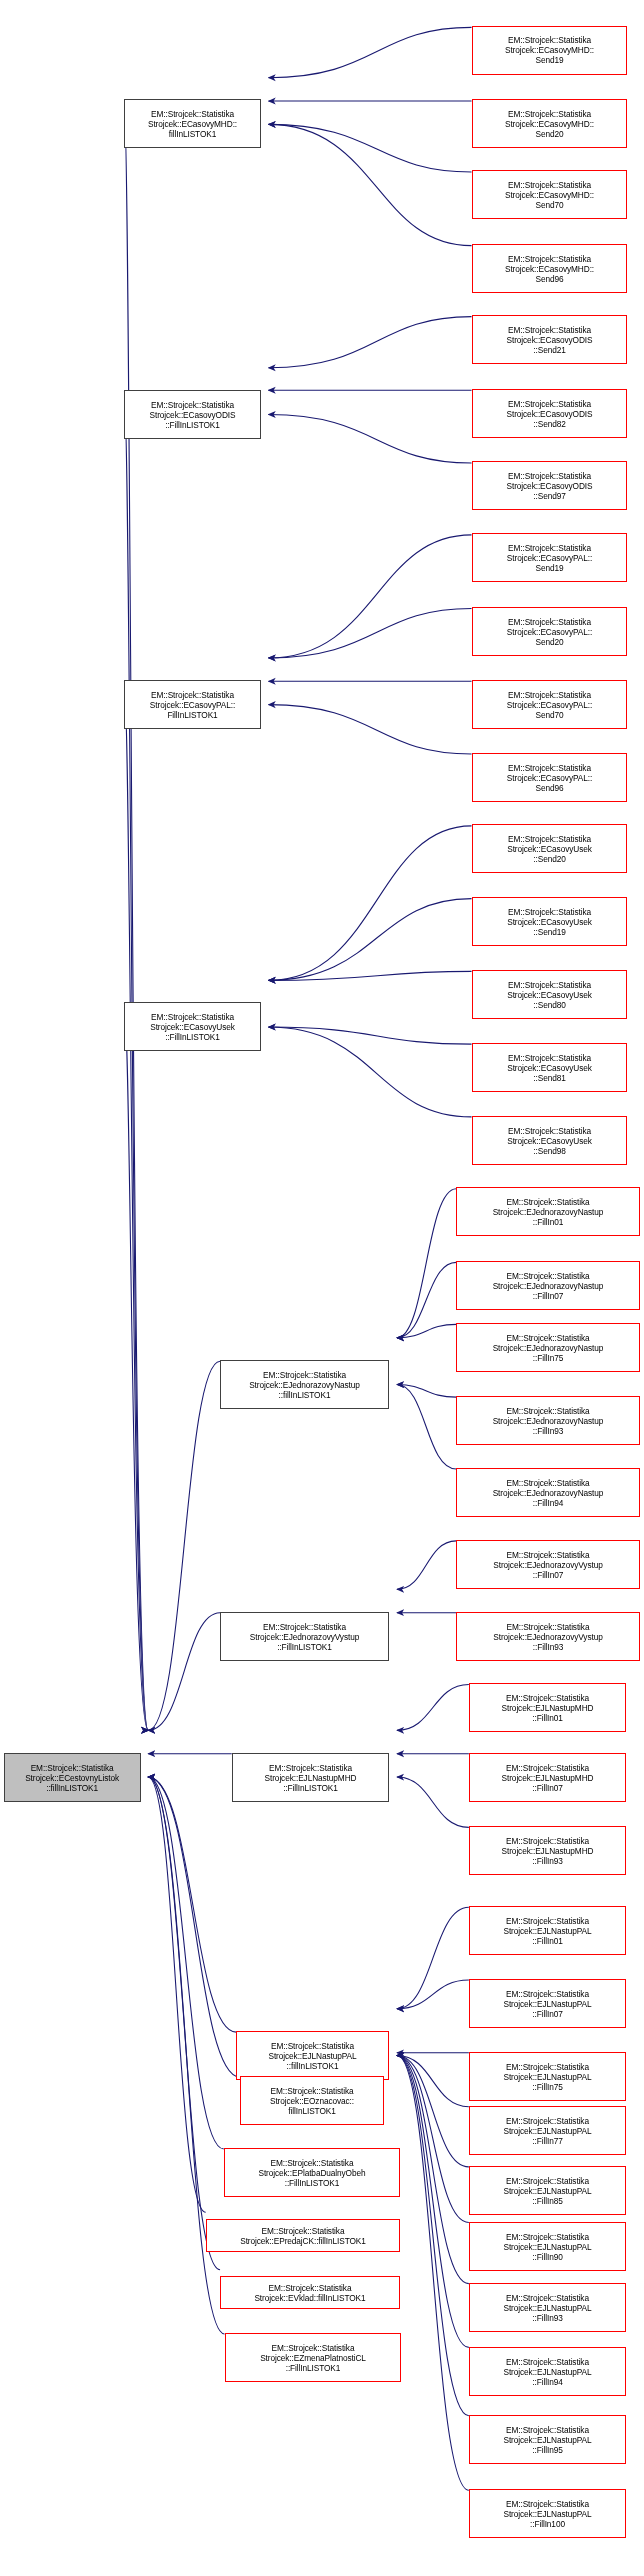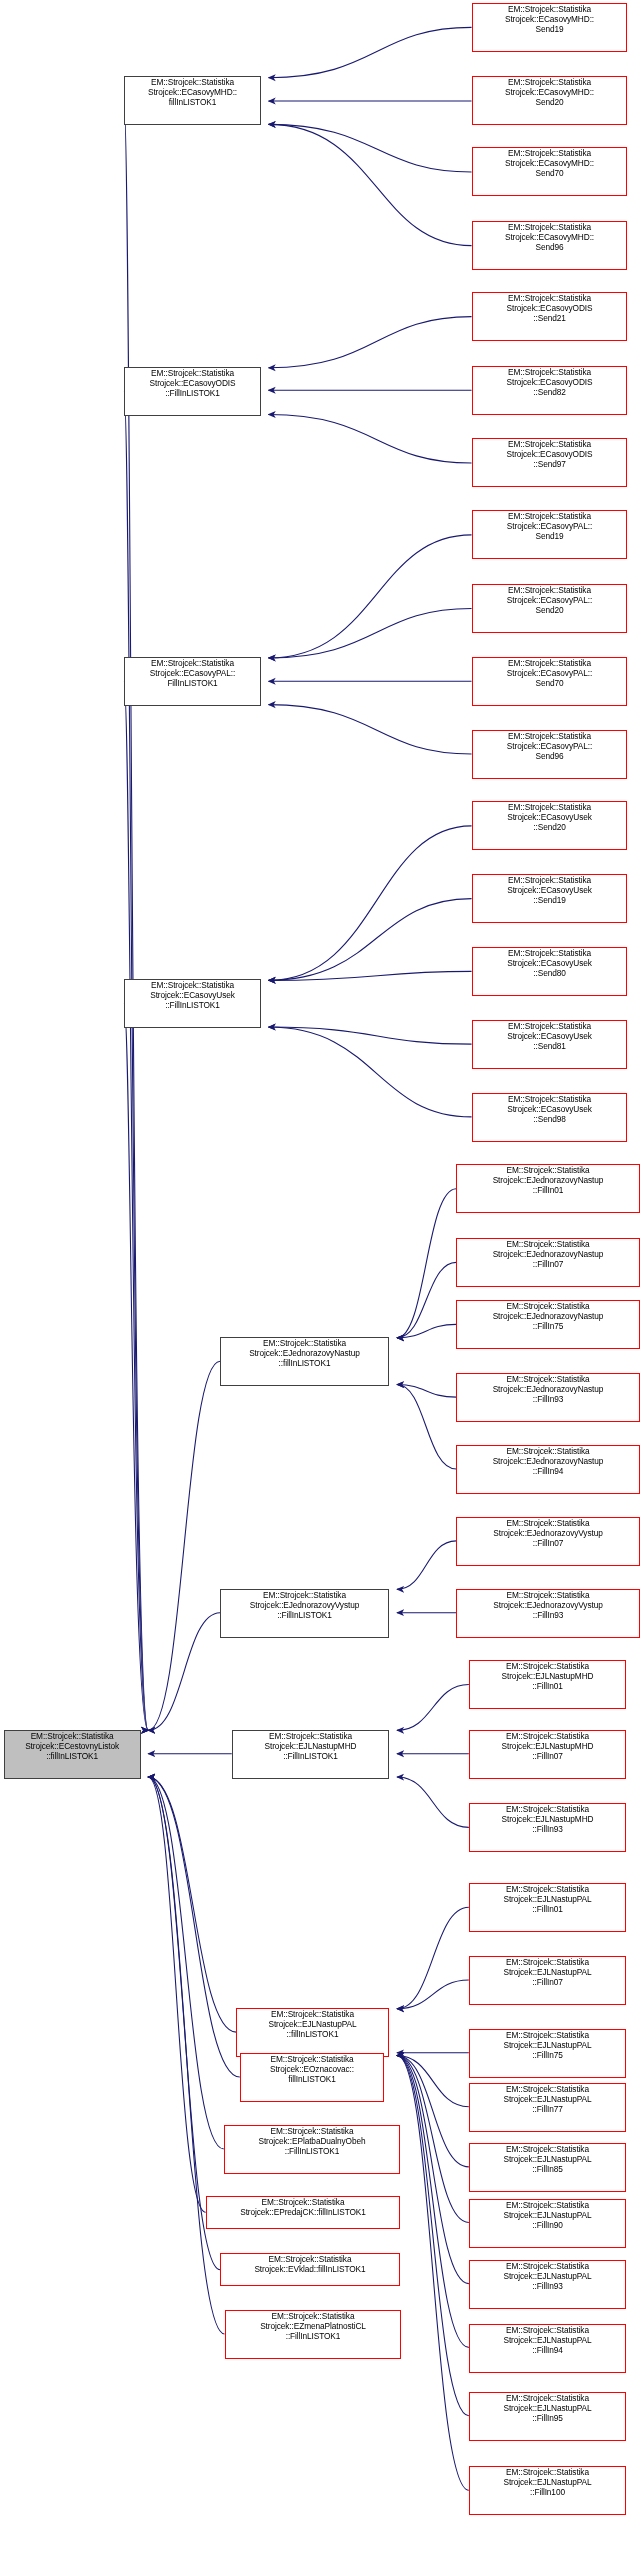--- a/index.html
+++ b/index.html
@@ -1,20 +1,20 @@
 <!DOCTYPE html>
 <html style="font-size:14.4px"><head>
 <meta charset="utf-8">
 <style>
   html,body{margin:0;padding:0;background:#ffffff;}
   body{font-family:"Liberation Sans","DejaVu Sans",sans-serif;}
   #graph{position:relative;width:644px;height:2576px;background:#ffffff;overflow:hidden;}
   #edges{position:absolute;left:0;top:0;width:644px;height:2576px;}
-  .node{position:absolute;box-sizing:border-box;display:flex;justify-content:center;text-align:center;
-        font-size:8.3px;line-height:10px;color:#000;background:#ffffff;white-space:pre-line;letter-spacing:-0.1px;}
+  .node{position:absolute;box-sizing:border-box;display:flex;align-items:center;justify-content:center;text-align:center;
+        font-size:8.3px;line-height:10px;color:#000;background:#ffffff;white-space:pre-line;letter-spacing:-0.1px;margin-top:23px;}
   .node.red{border:1.3px solid #ff0000;}
   .node.gray{border:1.3px solid #404040;background:#ffffff;}
   .node.root{border:1.3px solid #404040;background:#bfbfbf;}
   .node span{display:block;padding:0 1.8px;}
 </style>
 </head>
 <body>
 
 <div id="graph">
   <svg id="edges" viewBox="0 0 717 2867" xmlns="http://www.w3.org/2000/svg">

